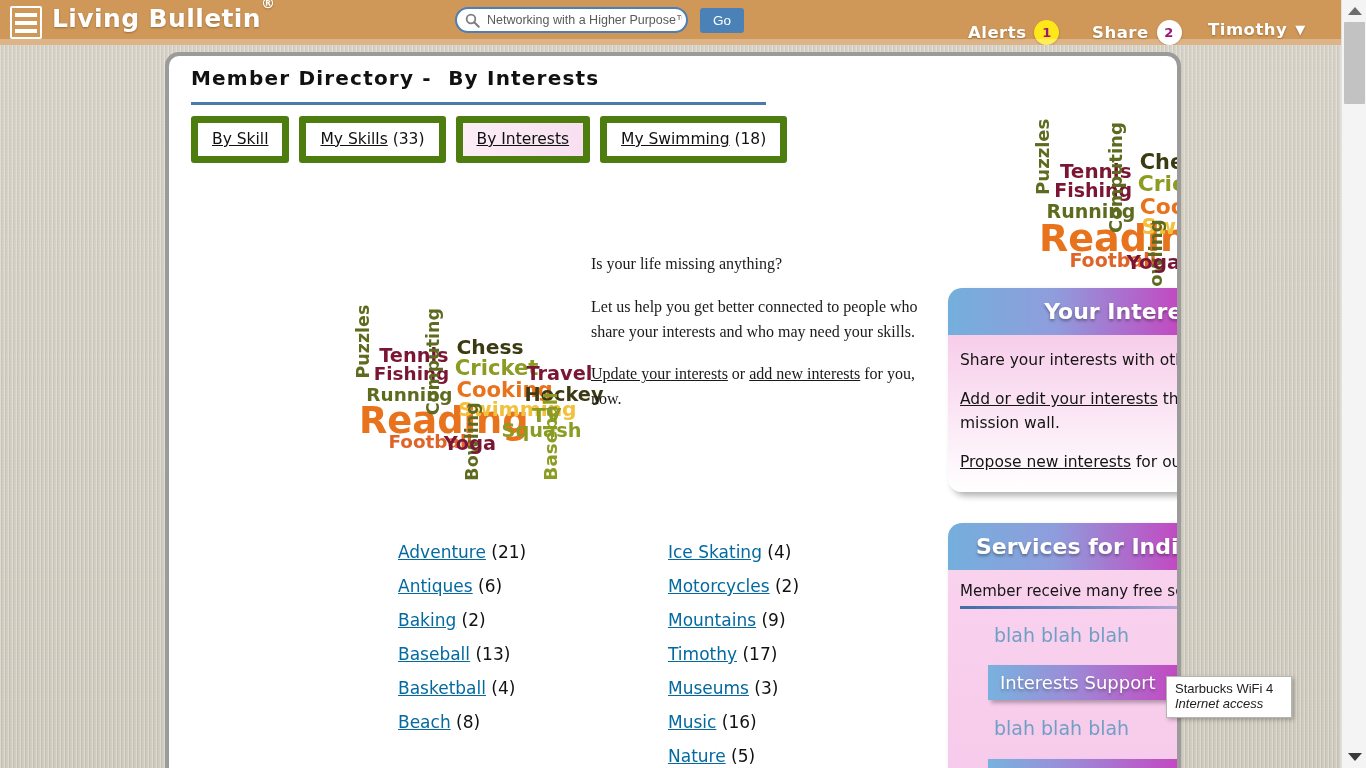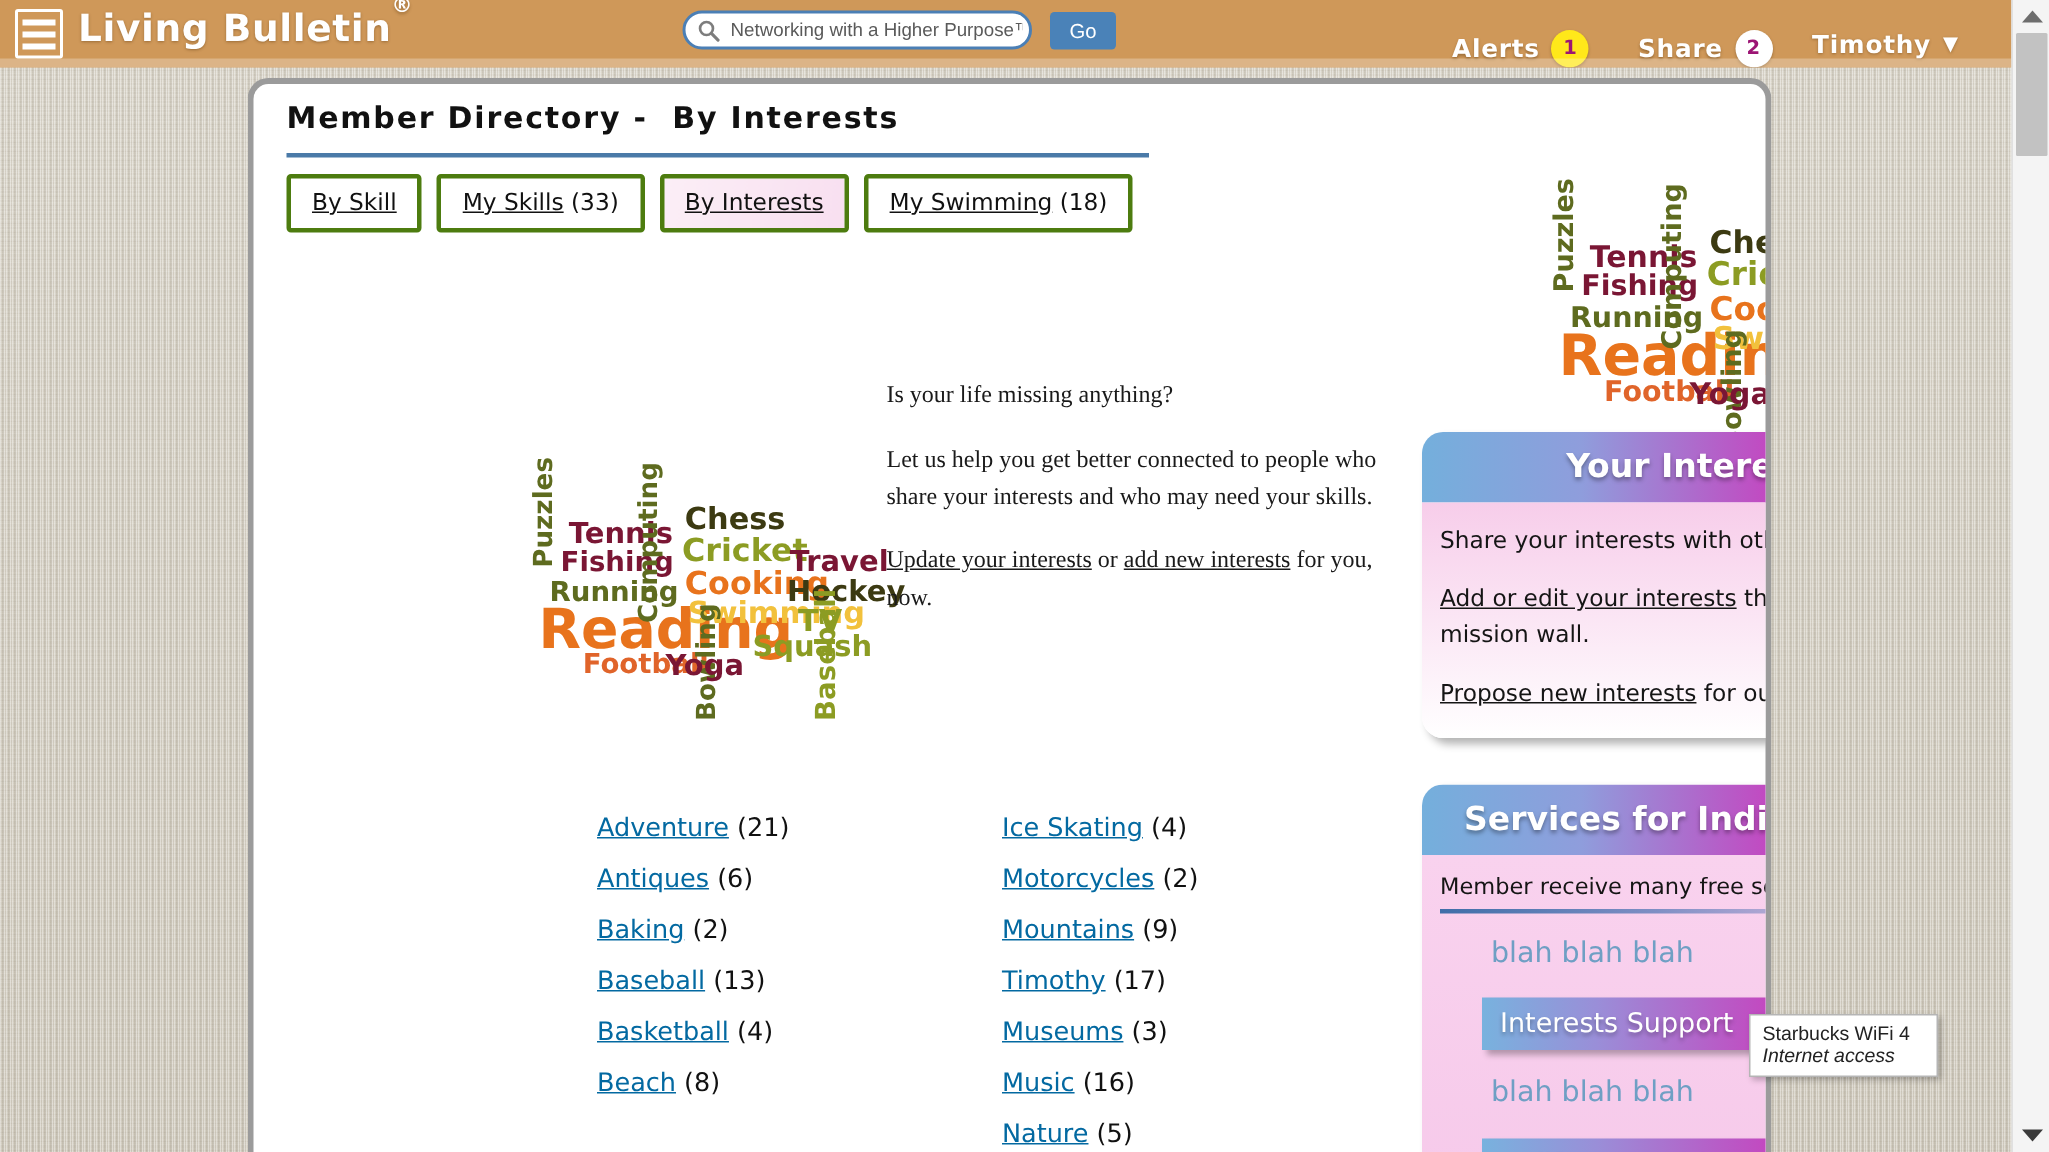--- a/index.html
+++ b/index.html
@@ -124,21 +124,21 @@
   #page-title {
     font-family: "DejaVu Sans", sans-serif;
     font-size: 20px; font-weight: bold; color: #111;
     letter-spacing: 1.2px; white-space: pre;
   }
   #title-rule {
     margin-top: 12px; height: 3px; background: #4a7aa8; width: 575px;
   }
   #tabs { margin-top: 11px; display: flex; gap: 10px; }
   .tab {
-    border: 3px solid #4d7c0f; border-radius: 3px;
+    border: 7px solid #4d7c0f; border-radius: 3px;
     padding: 7px 14px 8px 14px;
     background: #ffffff;
     font-family: "DejaVu Sans", sans-serif; font-size: 15.5px; color: #111;
     white-space: nowrap; cursor: pointer;
   }
   .tab.active { background: linear-gradient(100deg, #fbeef6, #f8dff0); }
   .tab .tlabel { text-decoration: underline; }
   .tab .tcount { text-decoration: none; }
 
   

